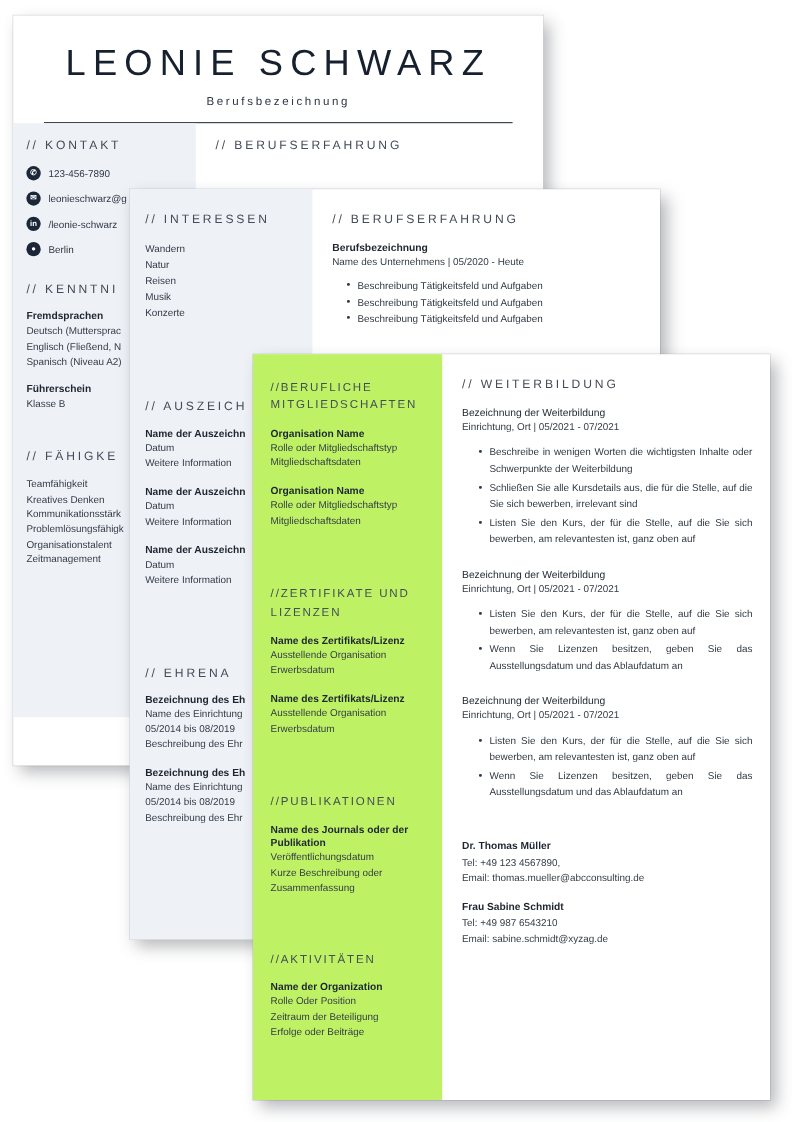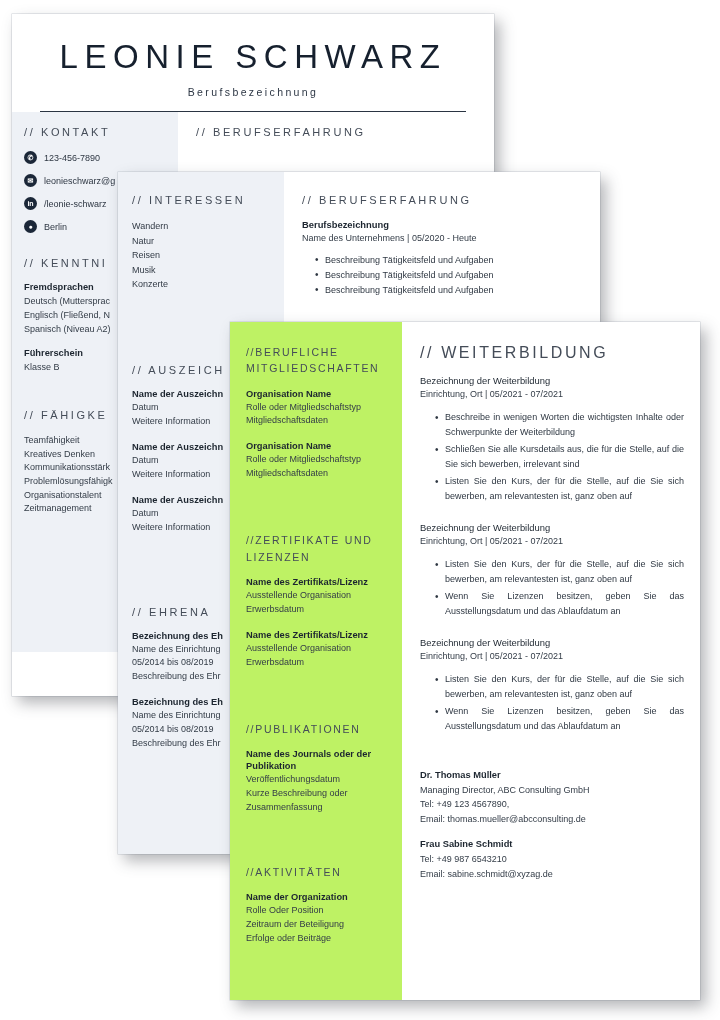--- a/index.html
+++ b/index.html
@@ -106,21 +106,21 @@
   .p3-left {
     width: 172px; background: #bef264;
     padding: 22px 12px 20px 16px;
   }
   .p3-right { flex: 1; padding: 22px 16px 0 18px; }
   .sec-h2 {
     font-size: 10.5px; letter-spacing: 1.7px; color: #444c58;
     line-height: 1.55; margin-bottom: 12px;
   }
   .sec-h3 {
-    font-size: 16px; letter-spacing: 2.6px; color: #444c58; margin-bottom: 13px;
+    font-size: 11px; letter-spacing: 2.6px; color: #444c58; margin-bottom: 13px;
   }
   .w-t { font-size: 9.4px; font-weight: 400; color: #1d2630; margin-bottom: 3px; }
   .w-m { font-size: 9px; color: #333c47; margin-bottom: 11px; }
   ul.bulj { list-style: none; padding-left: 16px; }
   ul.bulj li {
     font-size: 9px; color: #2f3843; line-height: 1.72;
     position: relative; padding-left: 9px; text-align: justify;
     margin-bottom: 1px;
   }
   ul.bulj li:before {
@@ -339,21 +339,20 @@
           <ul class="bulj">
             <li>Listen Sie den Kurs, der für die Stelle, auf die Sie sich bewerben, am relevantesten ist, ganz oben auf</li>
             <li>Wenn Sie Lizenzen besitzen, geben Sie das Ausstellungsdatum und das Ablaufdatum an</li>
           </ul>
         </div>
 
         <div style="height:34px"></div>
 
         <div class="ref">
           <div class="ref-n">Dr. Thomas Müller</div>
-          <div class="ref-l">Managing Director, ABC Consulting GmbH</div>
           <div class="ref-l">Tel: +49 123 4567890,</div>
           <div class="ref-l">Email: thomas.mueller@abcconsulting.de</div>
         </div>
         <div class="ref">
           <div class="ref-n">Frau Sabine Schmidt</div>
           <div class="ref-l">Tel: +49 987 6543210</div>
           <div class="ref-l">Email: sabine.schmidt@xyzag.de</div>
         </div>
       </div>
     </div>

